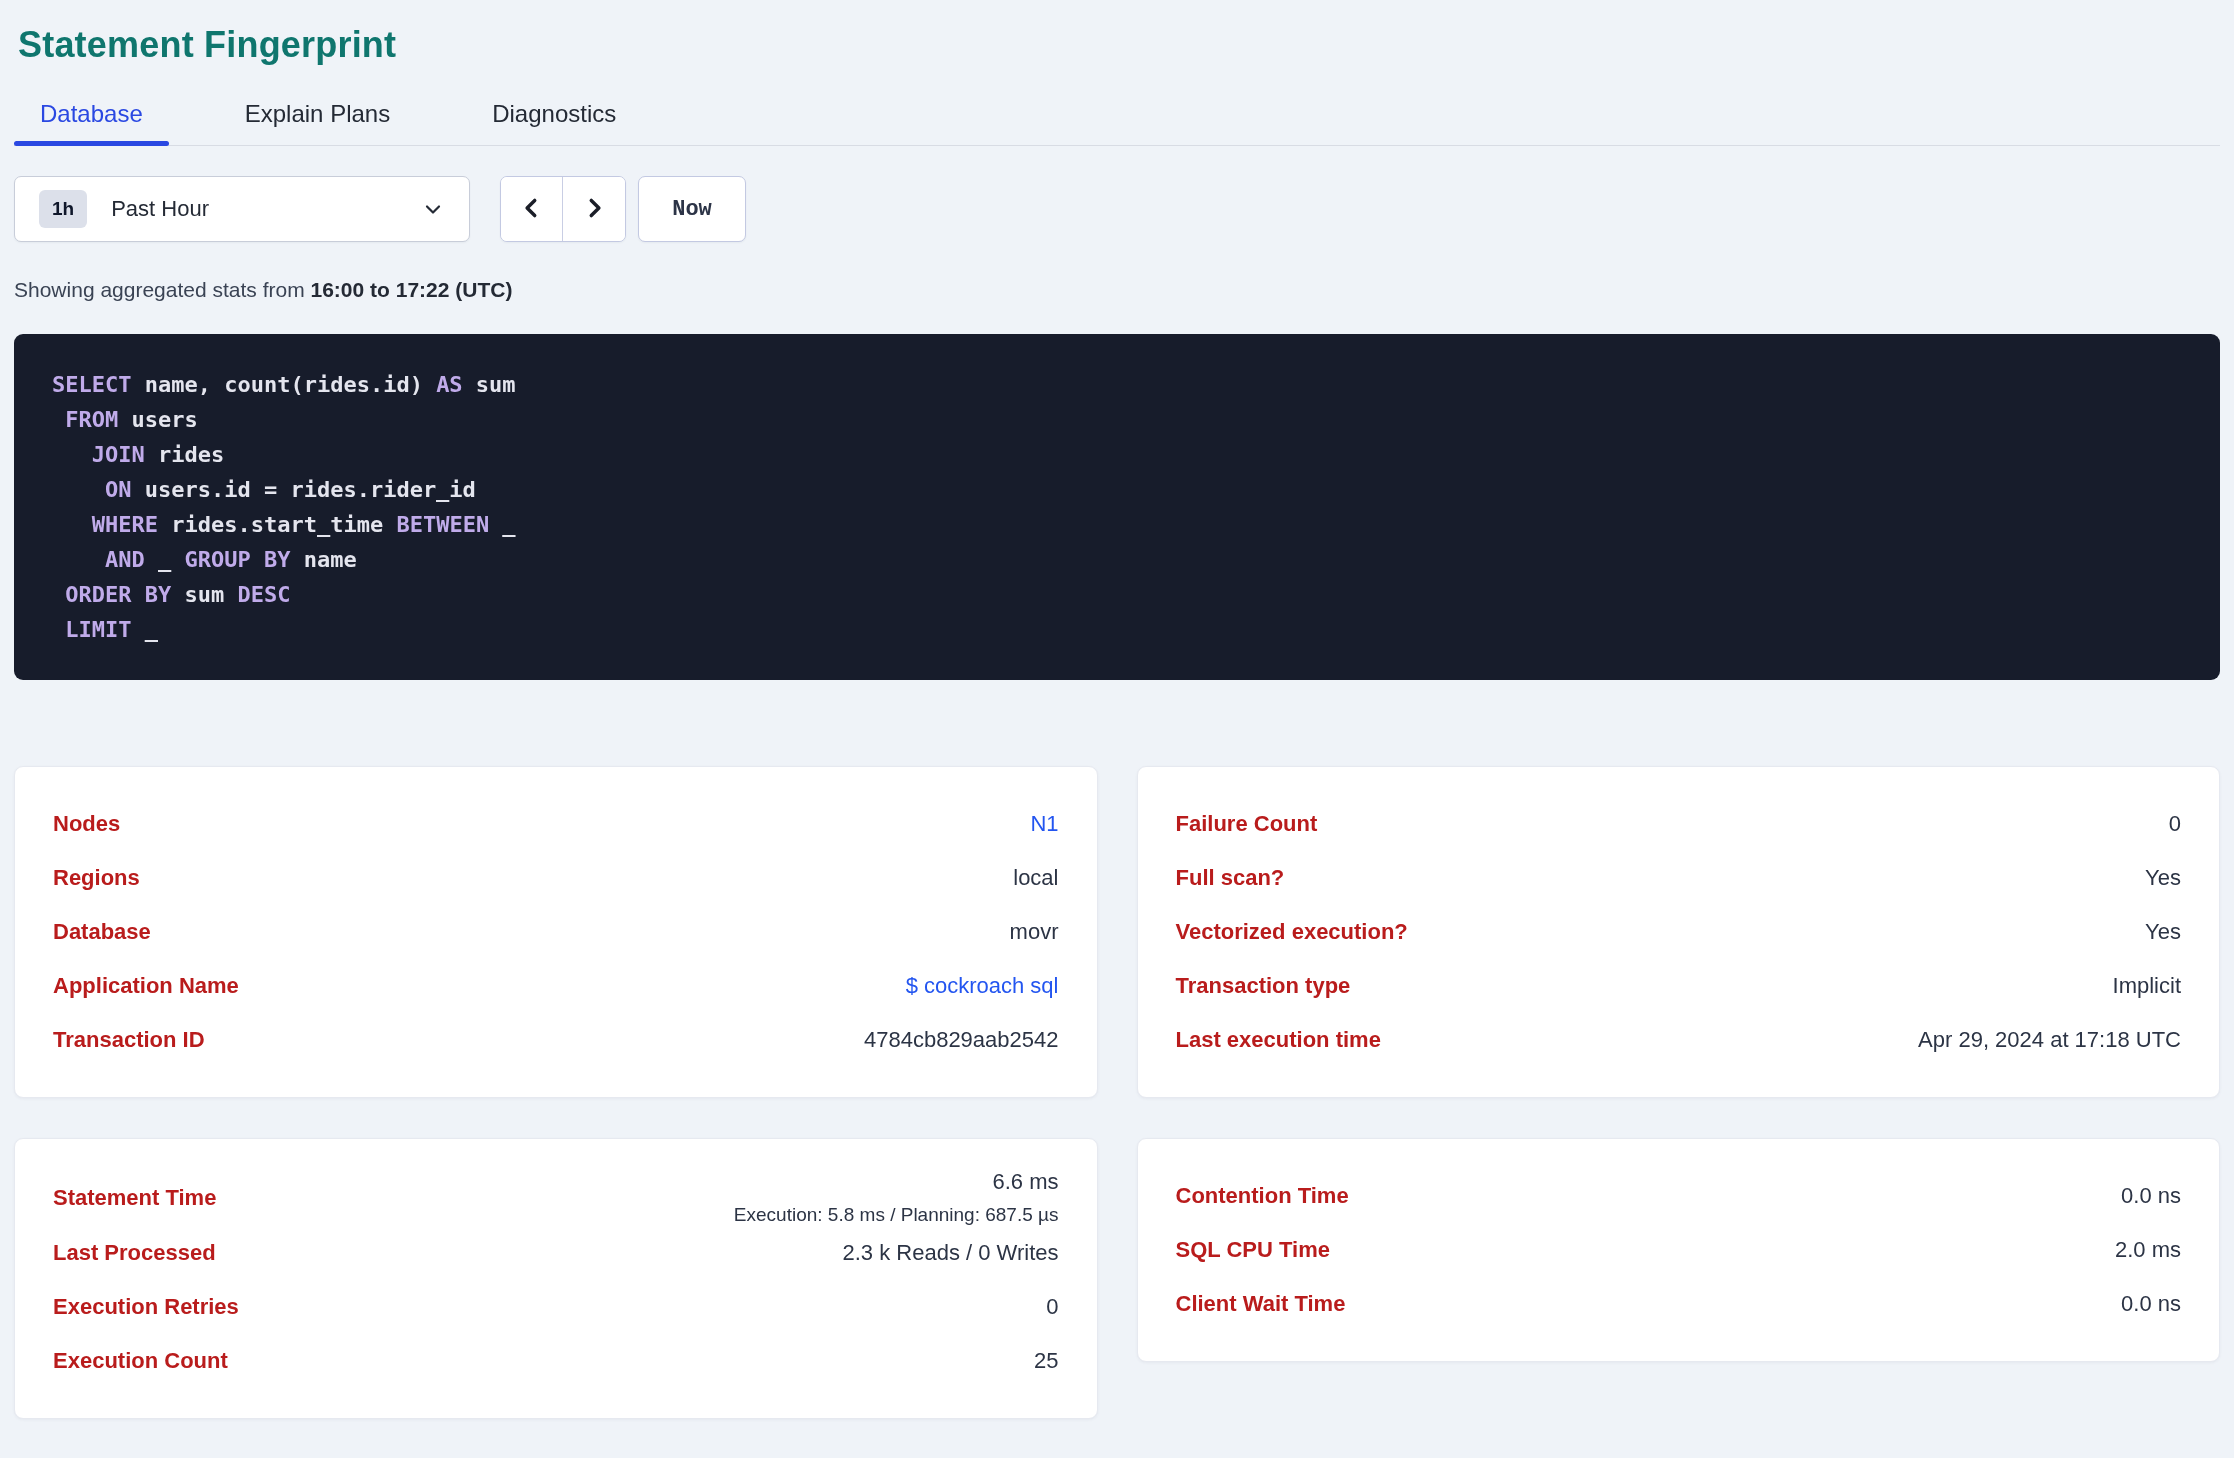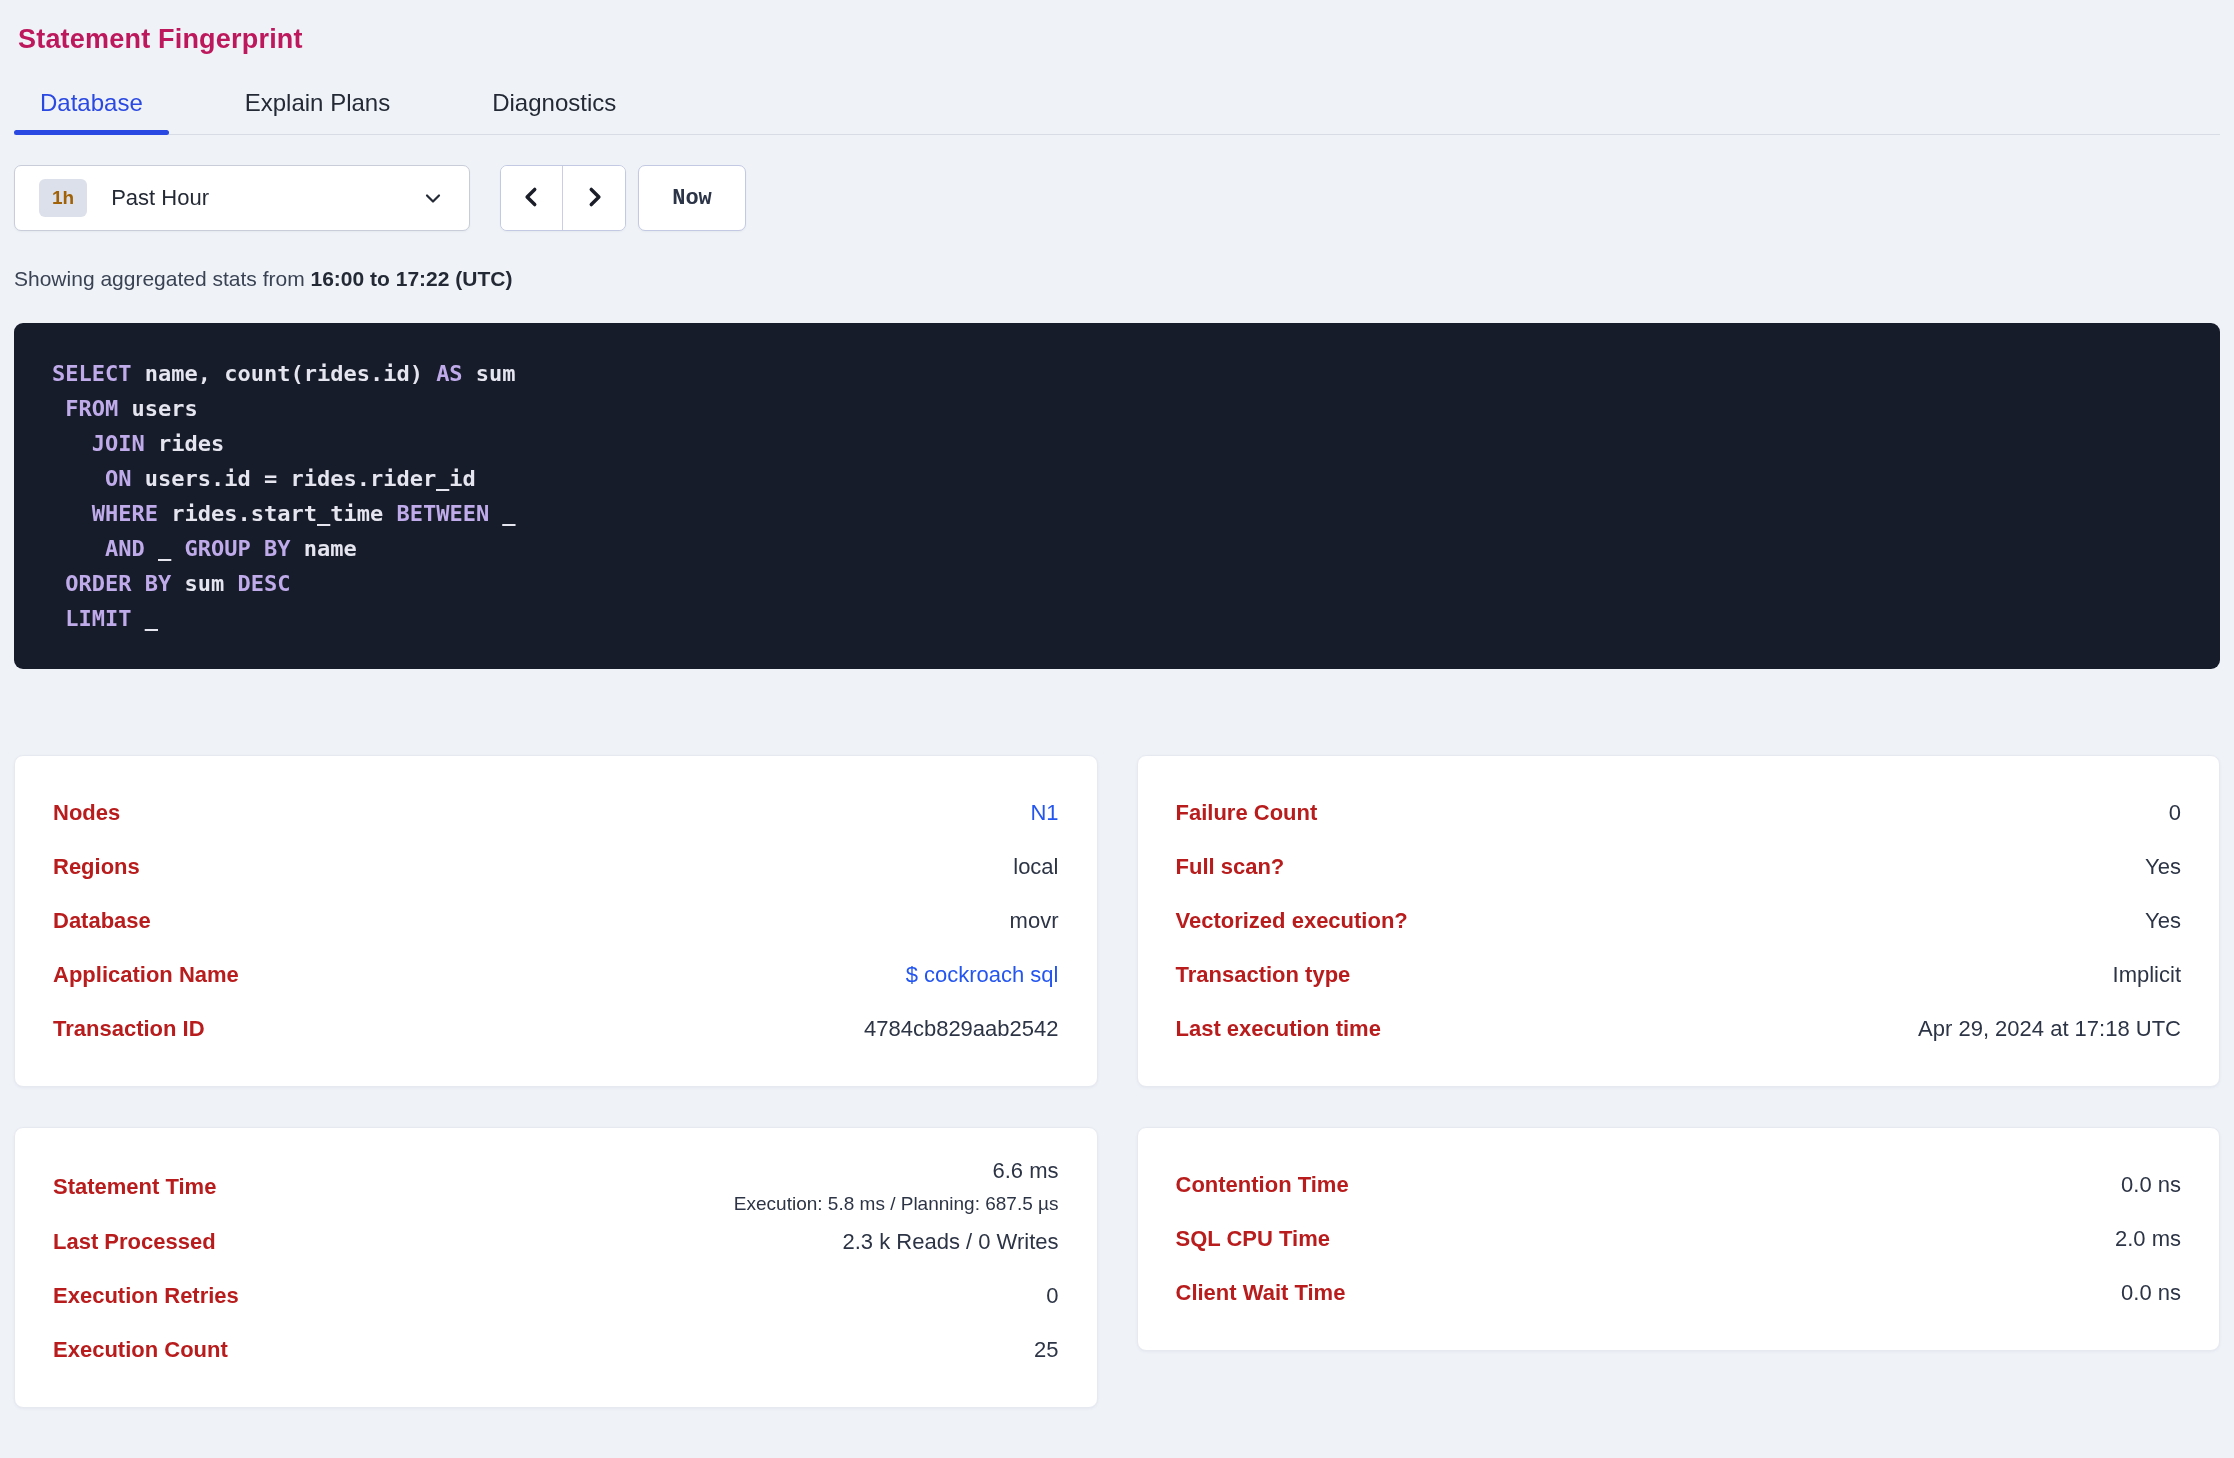--- a/index.html
+++ b/index.html
@@ -4,22 +4,22 @@
 <style>
   * { margin:0; padding:0; box-sizing:border-box; }
   html,body { width:2234px; height:1458px; overflow:hidden; }
   body {
     background:#eff3f8;
     font-family:"Liberation Sans", sans-serif;
     color:#242a35;
     padding:0 14px;
   }
   .page-title {
-    font-size:27px; font-weight:bold; letter-spacing:.2px;
-    margin:24px 0 0 4px; color:#be185d;
+    font-size:36px; font-weight:bold; letter-spacing:.2px;
+    margin:24px 0 0 4px; color:#0f766e;
   }
   
   .tabs {
     display:flex; margin-top:34px; border-bottom:1px solid #d8dce4;
   }
   .tab {
     position:relative; background:none; border:none; cursor:pointer;
     font-family:inherit; font-size:24px; color:#242a35;
     padding:0 26px 17px 26px; margin-right:50px;
   }
@@ -30,21 +30,21 @@
   }
   
   .time-row { display:flex; align-items:stretch; margin-top:30px; height:66px; }
   .time-selector {
     width:456px; background:#fff; border:1px solid #c8cdd9; border-radius:7px;
     display:flex; align-items:center; padding:0 24px; cursor:pointer;
     box-shadow:0 1px 2px rgba(40,50,80,.05);
   }
   .range-badge {
     background:#dce0ea; border-radius:6px; font-size:19px; font-weight:bold;
-    color:#a16207; padding:8px 13px;
+    color:#0f172a; padding:8px 13px;
   }
   .range-label { font-size:22px; margin-left:24px; color:#242a35; }
   .chev-down { margin-left:auto; display:flex; }
   .arrow-group {
     display:flex; margin-left:30px; background:#fff;
     border:1px solid #c3c9e2; border-radius:7px; overflow:hidden;
     box-shadow:0 1px 2px rgba(40,50,80,.05);
   }
   .arrow-btn {
     width:62px; border:none; background:#fff; cursor:pointer;

